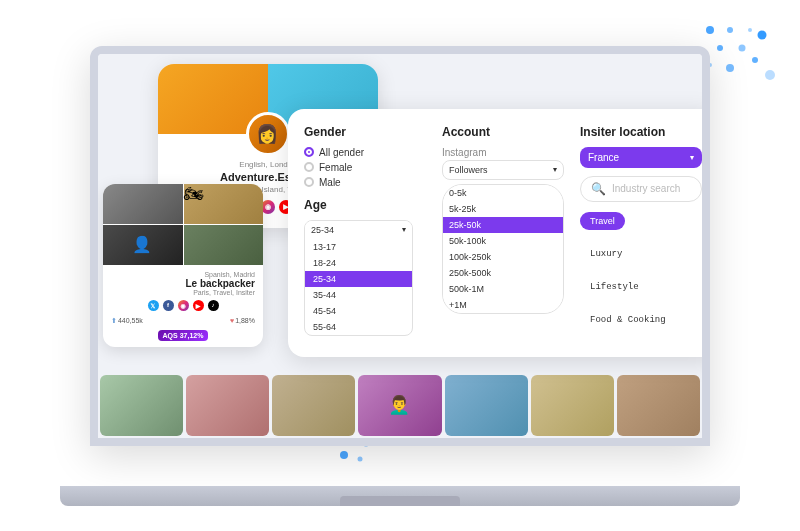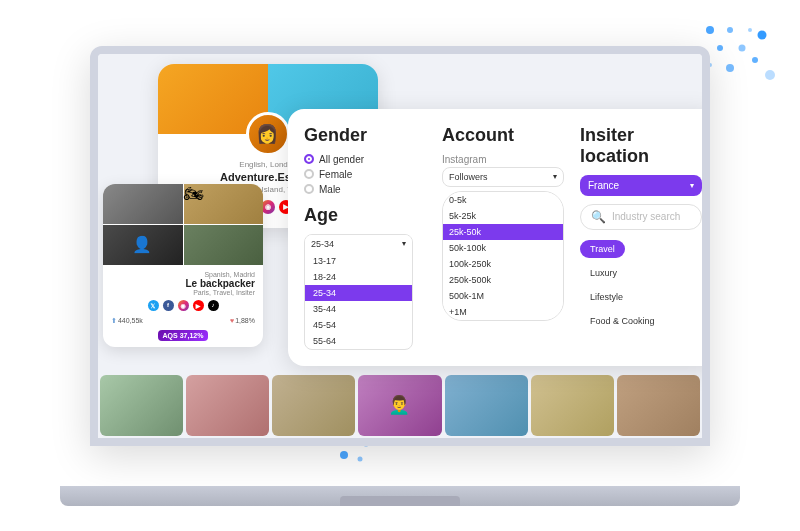--- a/index.html
+++ b/index.html
@@ -219,21 +219,21 @@
       border-radius: 16px;
       box-shadow: 0 4px 24px rgba(0,0,0,0.13);
       padding: 16px;
       z-index: 5;
       display: grid;
       grid-template-columns: 1fr 1fr 1fr;
       gap: 16px;
     }
 
     .filter-section h3 {
-      font-size: 18px;
+      font-size: 12px;
       font-weight: 700;
       color: #222;
       margin-bottom: 8px;
     }
 
     
     .radio-item {
       display: flex;
       align-items: center;
       gap: 5px;
@@ -344,30 +344,31 @@
     .industry-search-text {
       font-size: 10px;
       color: #bbb;
     }
     .industry-tags {}
     .industry-tag {
       display: inline-block;
       padding: 4px 10px;
       border-radius: 20px;
       font-size: 9px;
-      margin-bottom: 4px;
+      margin-bottom: 12px;
       cursor: pointer;
     }
     .industry-tag.active {
       background: #7c3aed;
       color: #fff;
     }
     .industry-tag.inactive {
       background: transparent;
       color: #333;
+      font-family: Liberation Mono, monospace;
     }
 
     
     .bottom-strip {
       position: absolute;
       bottom: 0;
       left: 0;
       right: 0;
       height: 65px;
       display: flex;

